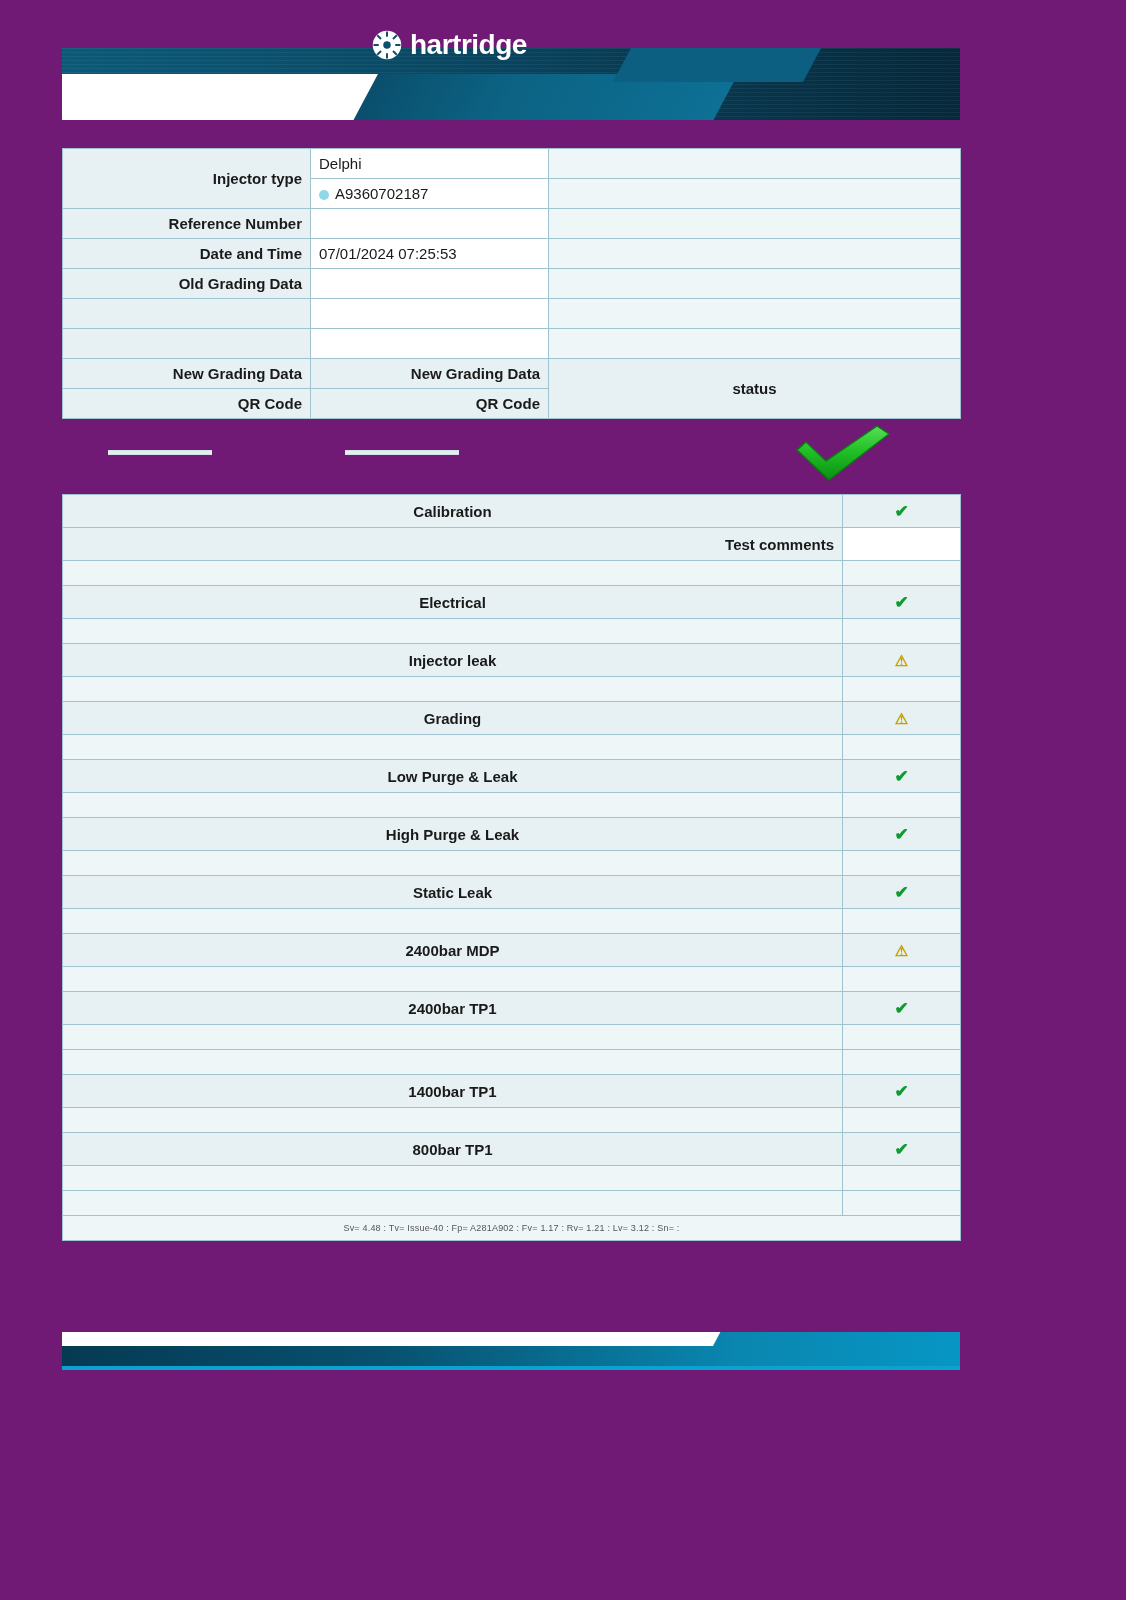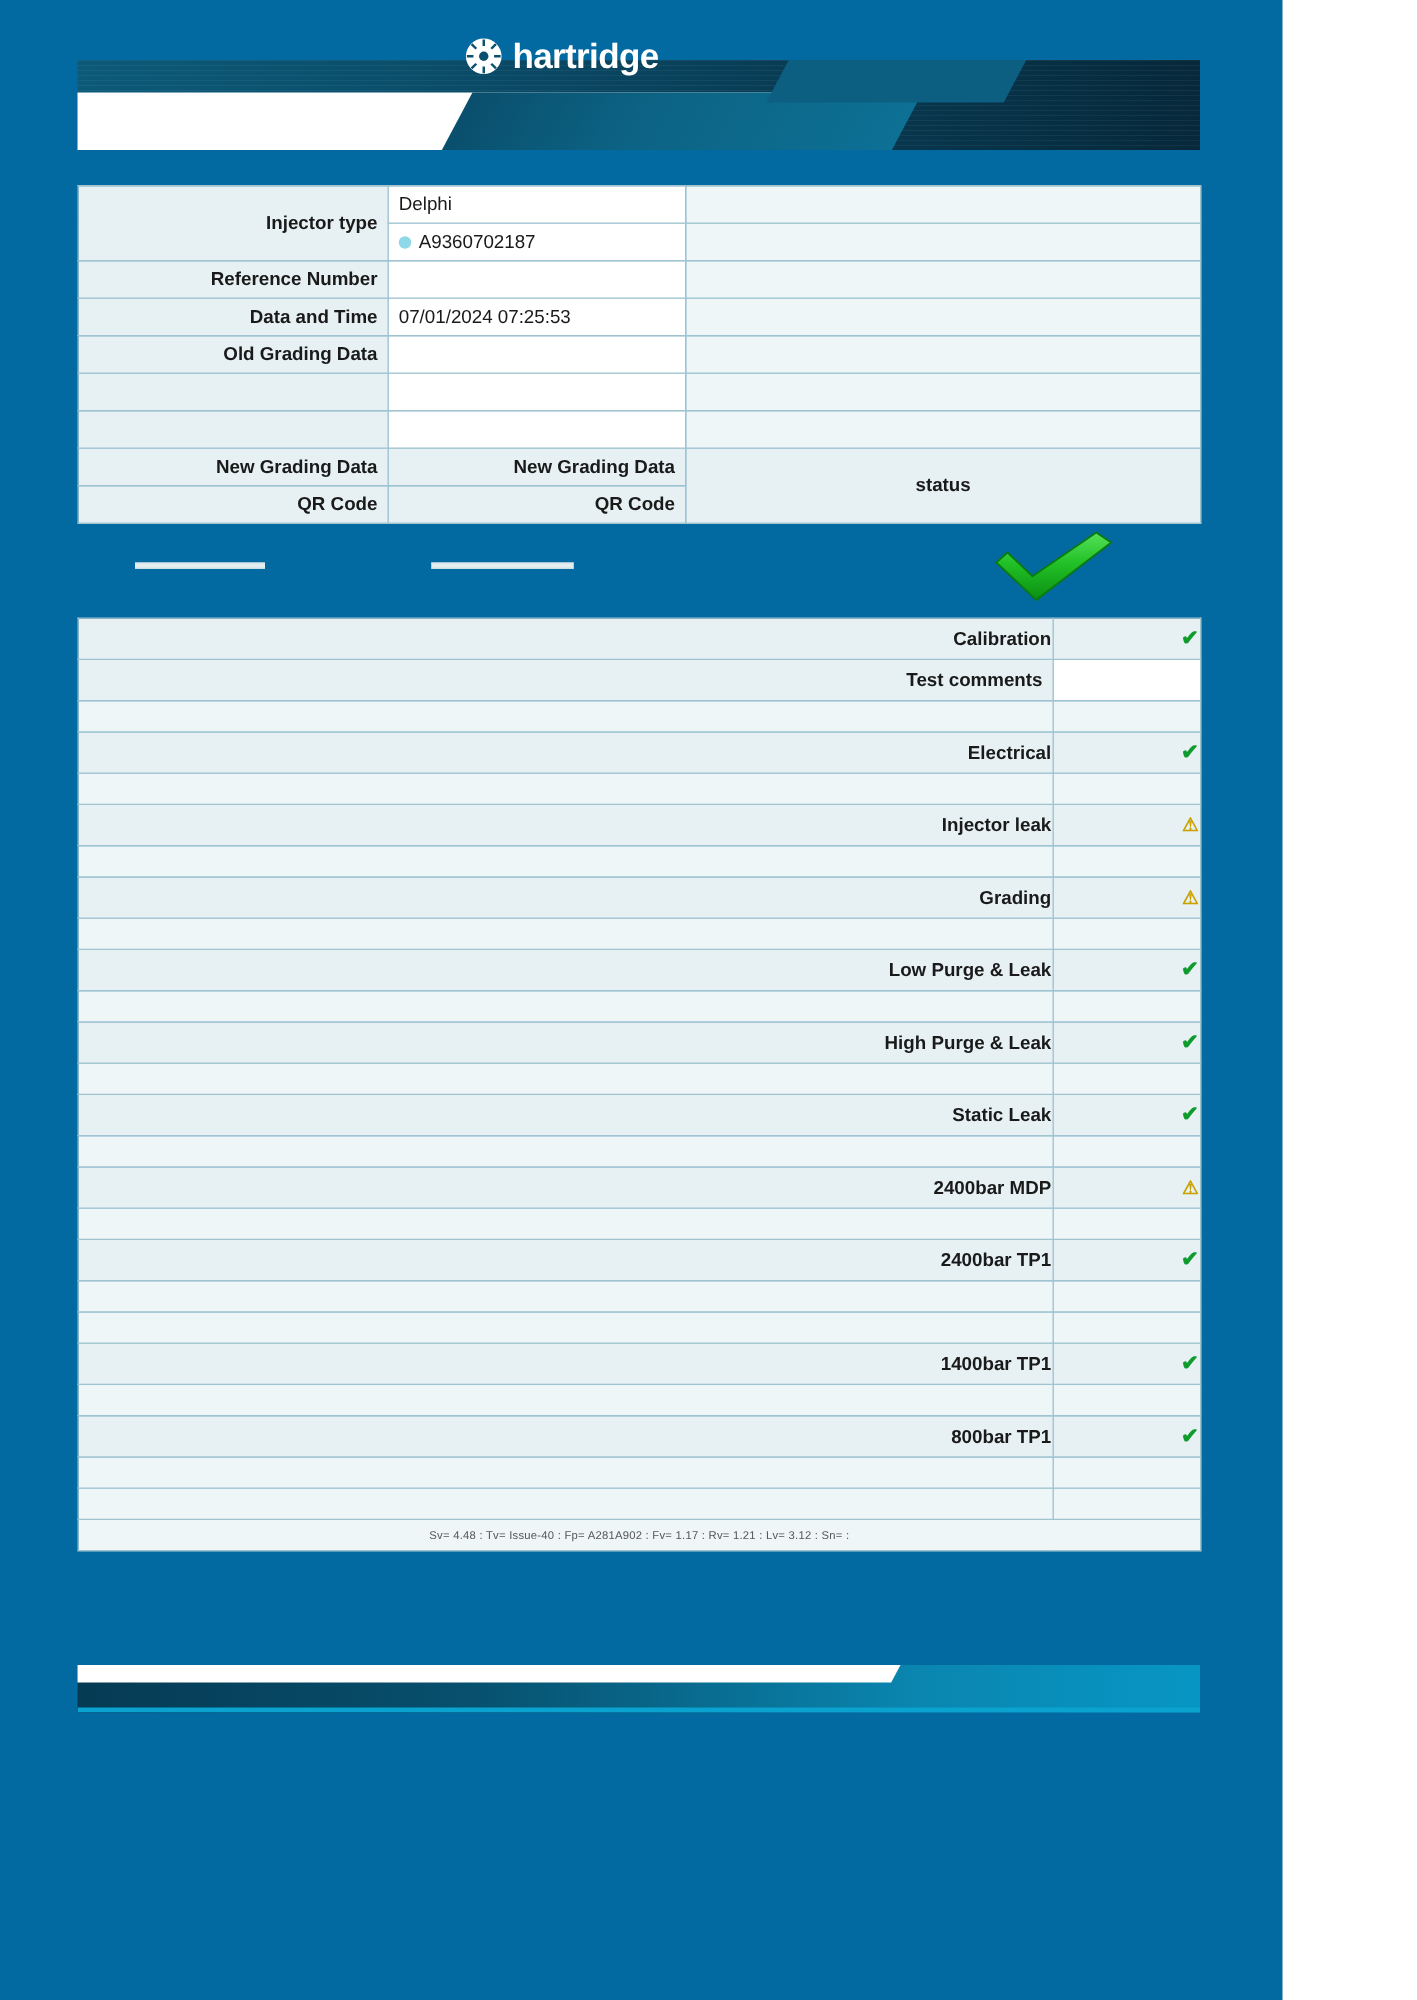--- a/index.html
+++ b/index.html
@@ -11,23 +11,23 @@
     width: 1134px;
     height: 1600px;
     font-family: "Liberation Sans", sans-serif;
     position: relative;
     overflow: hidden;
   }
 
   .page {
     position: absolute;
     left: 0; top: 0;
-    width: 1026px;
+    width: 1126px;
     height: 1600px;
-    background: #0369a1;
+    background: #701a75;
   }
 
   
   .header-band {
     position: absolute;
     left: 62px;
     top: 48px;
     width: 898px;
     height: 72px;
     background: linear-gradient(90deg, #0b5a78 0%, #0a4e6b 30%, #083b53 65%, #06283a 100%);
@@ -201,21 +201,21 @@
     table-layout: fixed;
   }
   .results td {
     border: 1px solid #9fc3cf;
     font-size: 15px;
     color: #1a1a1a;
     background: #eef6f8;
   }
   .results tr.section td {
     height: 30px;
-    text-align: right;
+    text-align: center;
     font-weight: bold;
     background: #e7f1f4;
   }
   .results tr.spacer td {
     height: 22px;
     background: #eef6f8;
     border-left: 1px solid #9fc3cf;
     border-right: 1px solid #9fc3cf;
     border-top: 1px solid #9fc3cf;
     border-bottom: 1px solid #9fc3cf;
@@ -304,21 +304,21 @@
       <tr>
         <td class="value"><span class="serial-dot"></span><span>A9360702187</span></td>
         <td class="blank"></td>
       </tr>
       <tr>
         <td class="label">Reference Number</td>
         <td class="value"></td>
         <td class="blank"></td>
       </tr>
       <tr>
-        <td class="label">Data and Time</td>
+        <td class="label">Date and Time</td>
         <td class="value">07/01/2024 07:25:53</td>
         <td class="blank"></td>
       </tr>
       <tr>
         <td class="label">Old Grading Data</td>
         <td class="value"></td>
         <td class="blank"></td>
       </tr>
       <tr>
         <td class="label"></td>

